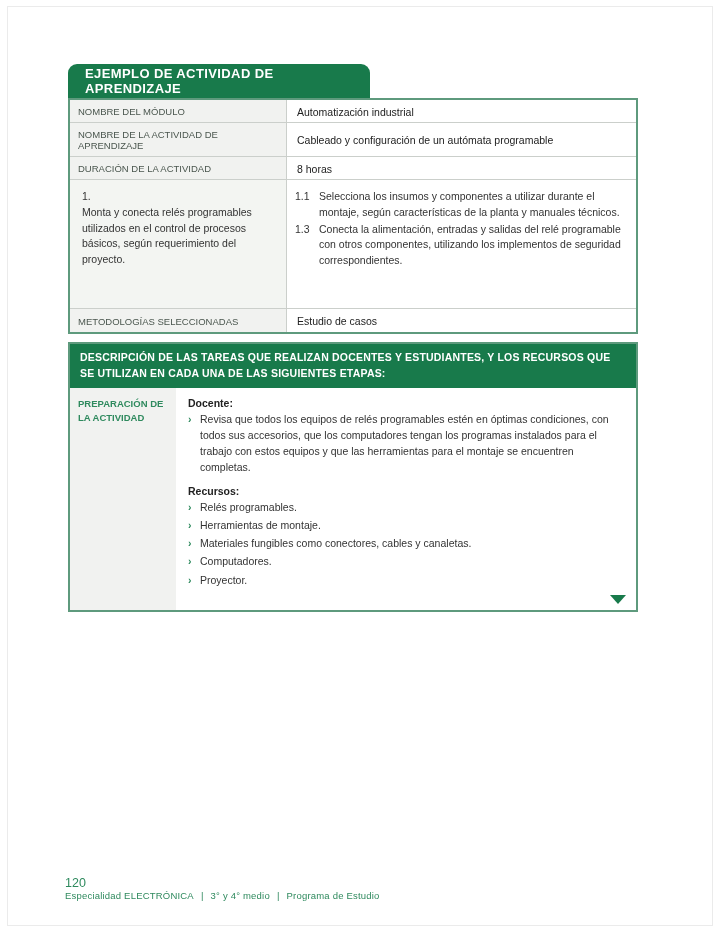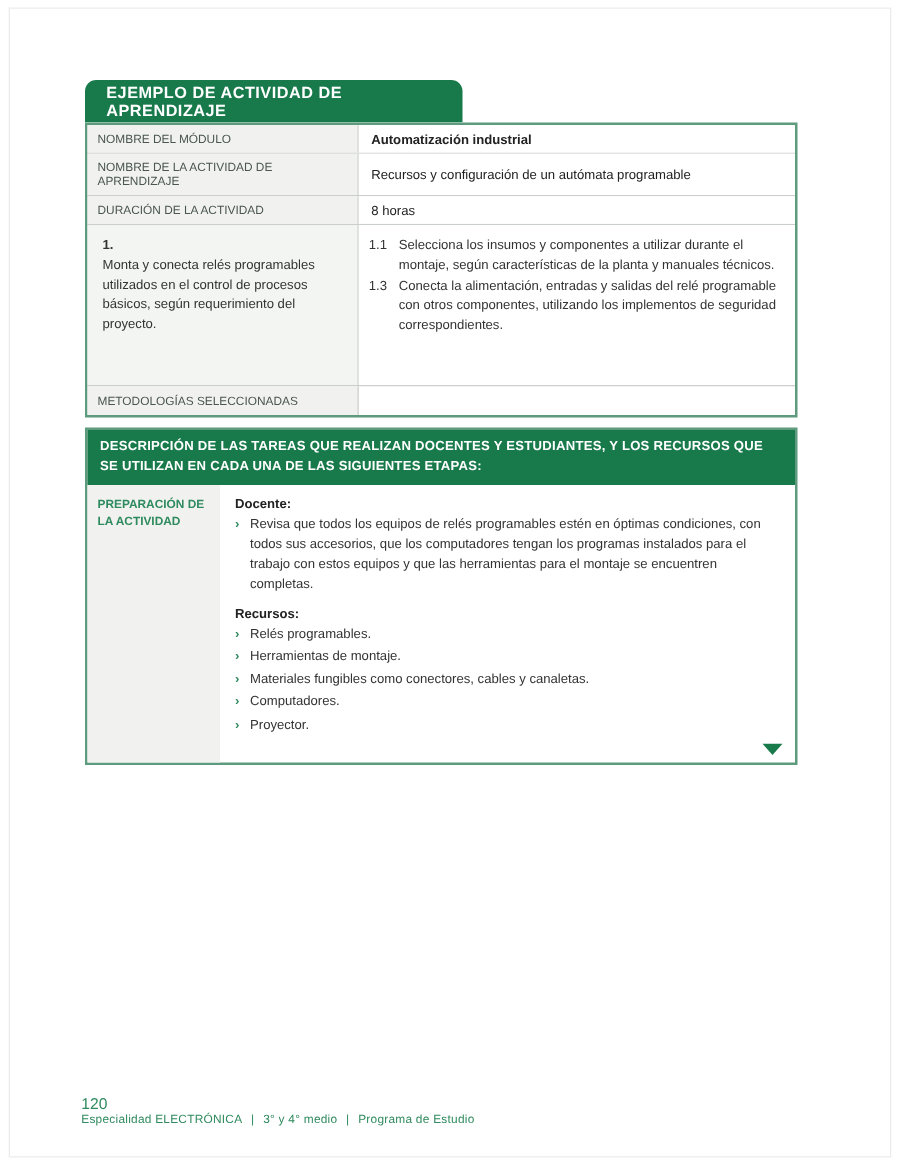--- a/index.html
+++ b/index.html
@@ -18,21 +18,21 @@
 
   
   .main-table { width:570px; border:2px solid #5e9a7d; background:#fff; }
   .row { display:flex; border-bottom:1px solid #cbcfcb; }
   .row:last-child { border-bottom:none; }
   .label-cell { width:217px; background:#f1f2f0; color:#4a564e; font-size:9.5px;
     padding:6px 8px 5px 8px; border-right:1px solid #cbcfcb; display:flex; align-items:center; }
   .value-cell { flex:1; background:#fff; font-size:10.5px; padding:5px 10px 4px 10px;
     display:flex; align-items:center; color:#222; }
   .info-row { min-height:23px; }
-  .bold { font-weight:bold; }
+  .bold { font-weight:normal; }
 
   .header-row { min-height:26px; }
   .col-header { display:flex; align-items:center; justify-content:center;
     color:#fff; font-weight:bold; font-size:10px; letter-spacing:.3px; padding:4px 6px; }
   .col-header.green { width:217px; background:#187a4b; border-right:1px solid #cbcfcb; }
   .col-header.gray  { flex:1; background:#a2a2a2; }
 
   .content-row { min-height:129px; align-items:stretch; }
   .left-content { width:217px; background:#f3f5f2; padding:9px 12px; font-size:10.5px;
     line-height:1.5; color:#333; border-right:1px solid #cbcfcb; }
@@ -79,21 +79,21 @@
 
     <div class="main-table">
 
       <div class="row info-row">
         <div class="label-cell">NOMBRE DEL MÓDULO</div>
         <div class="value-cell bold">Automatización industrial</div>
       </div>
 
       <div class="row info-row">
         <div class="label-cell">NOMBRE DE LA ACTIVIDAD DE APRENDIZAJE</div>
-        <div class="value-cell">Recursos y configuración de un autómata programable</div>
+        <div class="value-cell">Cableado y configuración de un autómata programable</div>
       </div>
 
       <div class="row info-row">
         <div class="label-cell">DURACIÓN DE LA ACTIVIDAD</div>
         <div class="value-cell">8 horas</div>
       </div>
 
 
       <div class="row content-row">
         <div class="left-content">
@@ -107,20 +107,21 @@
           </div>
           <div class="criterion">
             <span class="cnum">1.3</span>
             <span class="ctext"><span>Conecta la alimentación, entradas y salidas del relé programable con otros componentes, utilizando los implementos de seguridad correspondientes.</span><em></em><span></span></span>
           </div>
         </div>
       </div>
 
       <div class="row info-row">
         <div class="label-cell">METODOLOGÍAS SELECCIONADAS</div>
+        <div class="value-cell">Estudio de casos</div>
       </div>
     </div>
 
     <div class="desc-block">
       <div class="desc-banner">DESCRIPCIÓN DE LAS TAREAS QUE REALIZAN DOCENTES Y ESTUDIANTES, Y LOS RECURSOS QUE SE UTILIZAN EN CADA UNA DE LAS SIGUIENTES ETAPAS:</div>
       <div class="prep-body">
         <div class="prep-label">PREPARACIÓN DE LA ACTIVIDAD</div>
         <div class="prep-content">
           <div class="sub-heading">Docente:</div>
           <div class="bullet">

